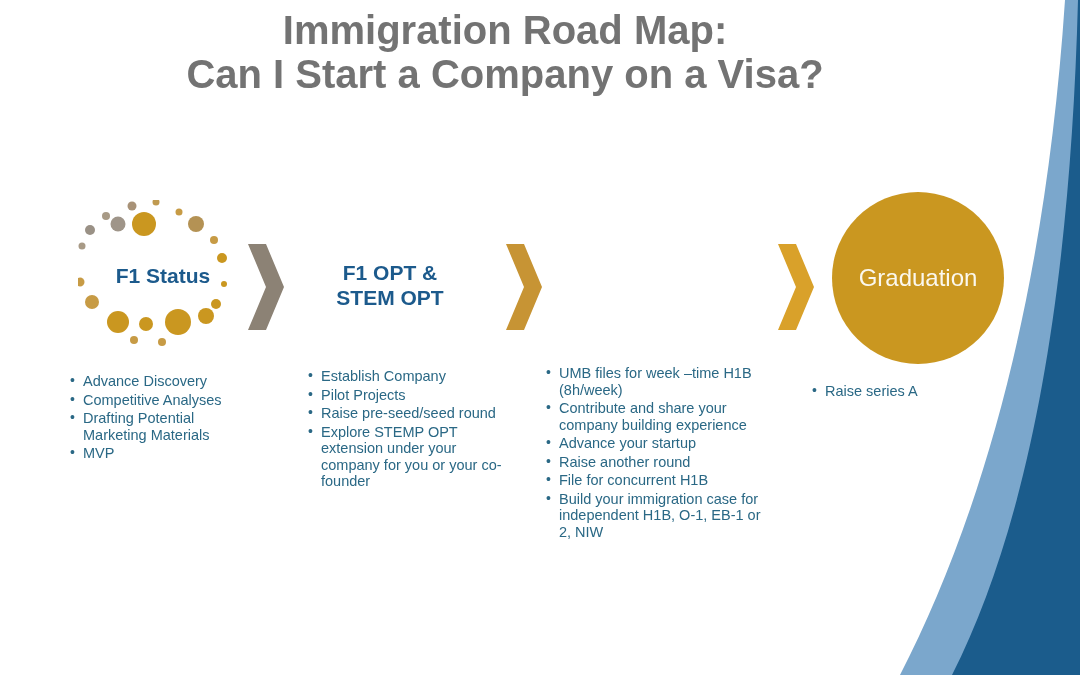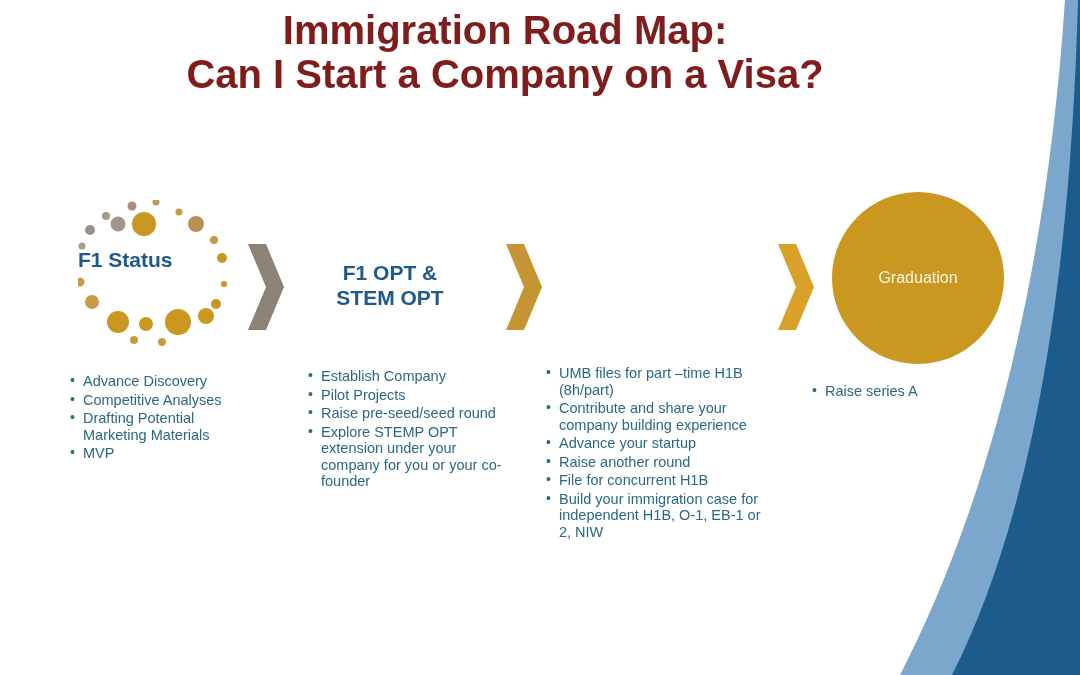--- a/index.html
+++ b/index.html
@@ -28,21 +28,21 @@
 
   
   .title-block {
     position: absolute;
     left: 0;
     top: 8px;
     width: 1010px;
     text-align: center;
   }
   .title-line {
-    color: #7f1d1d;
+    color: #737373;
     font-weight: bold;
     font-size: 40px;
     line-height: 44px;
     letter-spacing: 0px;
   }
 
   
   .stage-row {
     position: absolute;
     left: 0;
@@ -55,22 +55,23 @@
   .dot-badge {
     position: absolute;
     left: 78px;
     top: 8px;
     width: 170px;
     height: 150px;
   }
   .badge-label {
     position: absolute;
     left: 0;
-    top: 48px;
+    top: 64px;
     width: 170px;
+    text-align: center;
     color: #1C5A8C;
     font-weight: bold;
     font-size: 21px;
     line-height: 24px;
   }
 
   
   .chevron {
     position: absolute;
     top: 50px;
@@ -97,21 +98,21 @@
     width: 172px;
     height: 172px;
     border-radius: 50%;
     background: #CA9720;
     display: flex;
     align-items: center;
     justify-content: center;
   }
   .grad-label {
     color: #FBF8EE;
-    font-size: 16px;
+    font-size: 24px;
     font-weight: normal;
     line-height: 26px;
     text-align: center;
   }
 
   
   .bullets {
     position: absolute;
     margin: 0;
     padding: 0;
@@ -212,21 +213,21 @@
       <li>Drafting Potential Marketing Materials</li>
       <li>MVP</li>
     </ul>
   <ul class="bullets" id="col2">
       <li>Establish Company</li>
       <li>Pilot Projects</li>
       <li>Raise pre-seed/seed round</li>
       <li>Explore STEMP OPT extension under your company for you or your co-founder</li>
     </ul>
   <ul class="bullets" id="col3">
-      <li>UMB files for part –time H1B (8h/part)</li>
+      <li>UMB files for week –time H1B (8h/week)</li>
       <li>Contribute and share your company building experience</li>
       <li>Advance your startup</li>
       <li>Raise another round</li>
       <li>File for concurrent H1B</li>
       <li>Build your immigration case for independent H1B, O-1, EB-1 or 2, NIW</li>
     </ul>
   <ul class="bullets" id="col4">
       <li>Raise series A</li>
     </ul>
 

